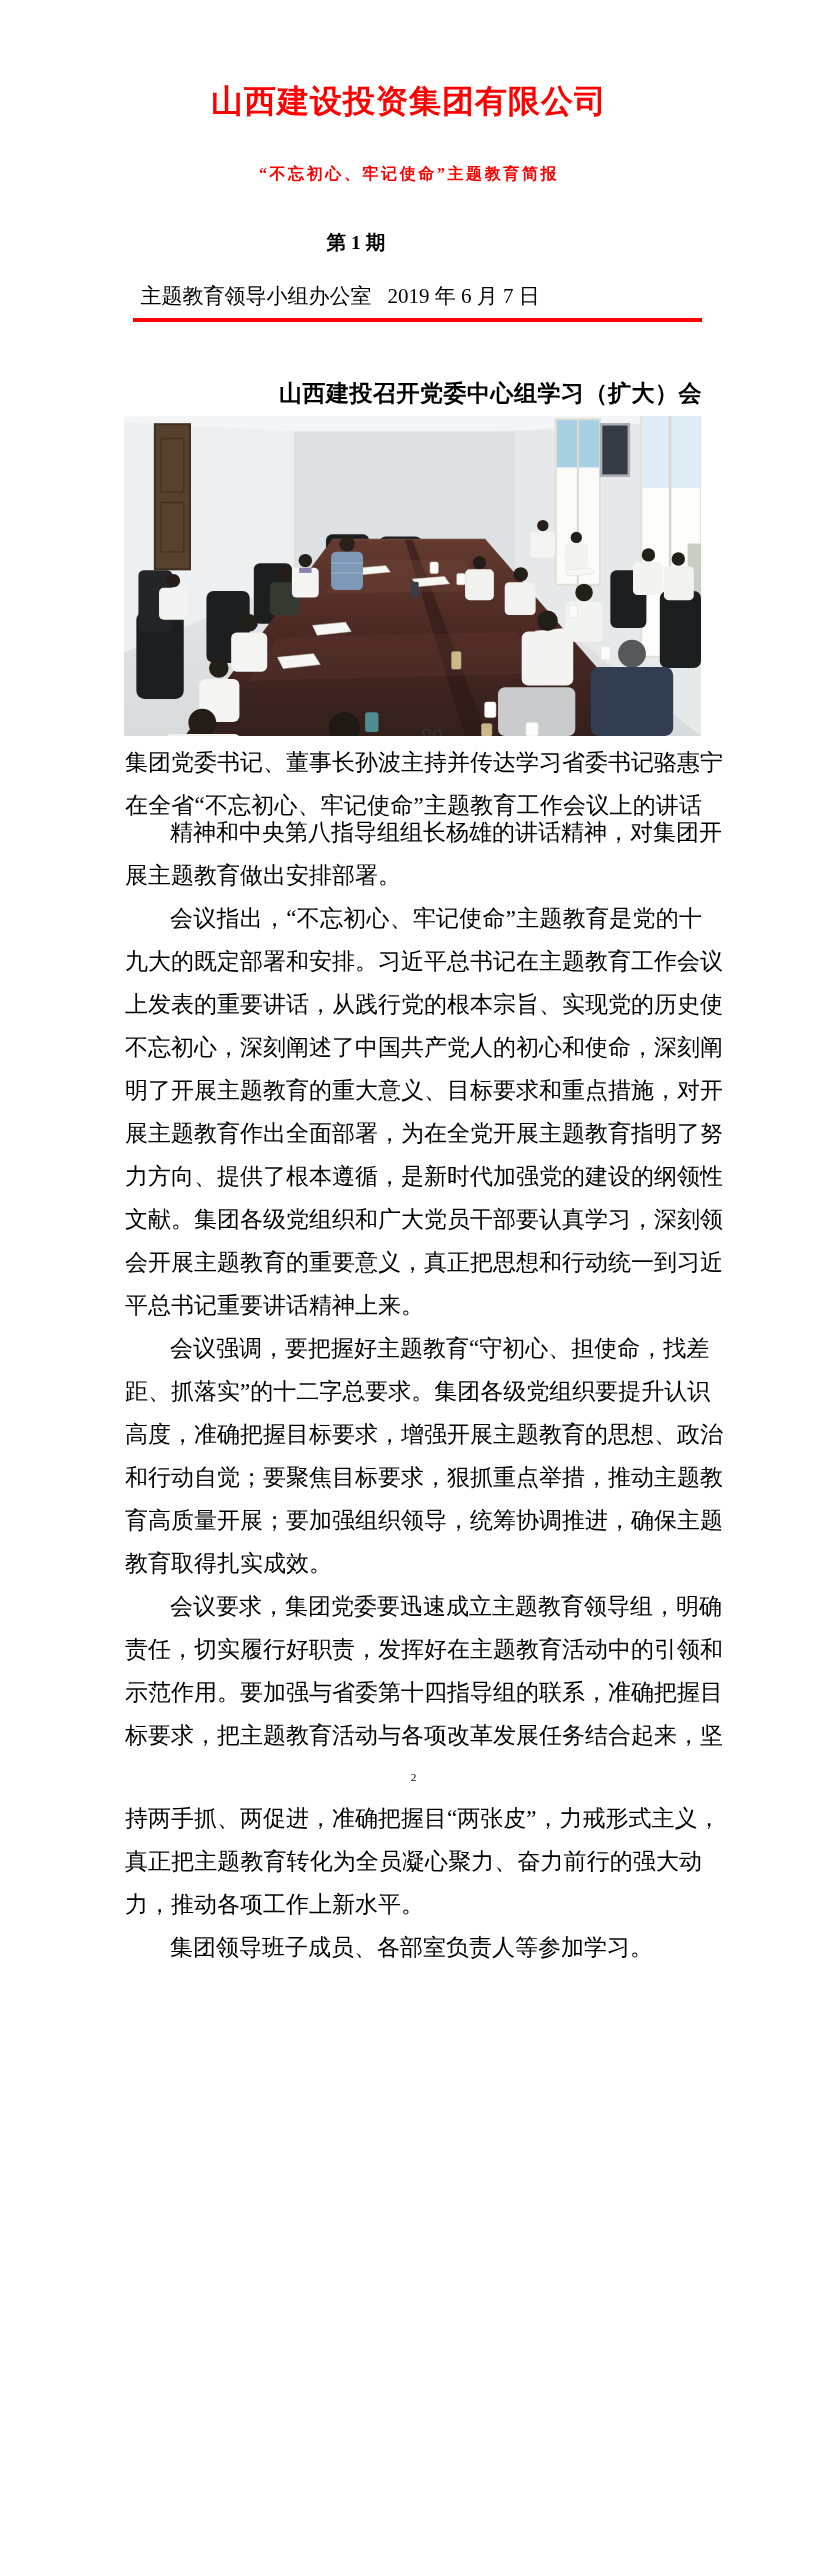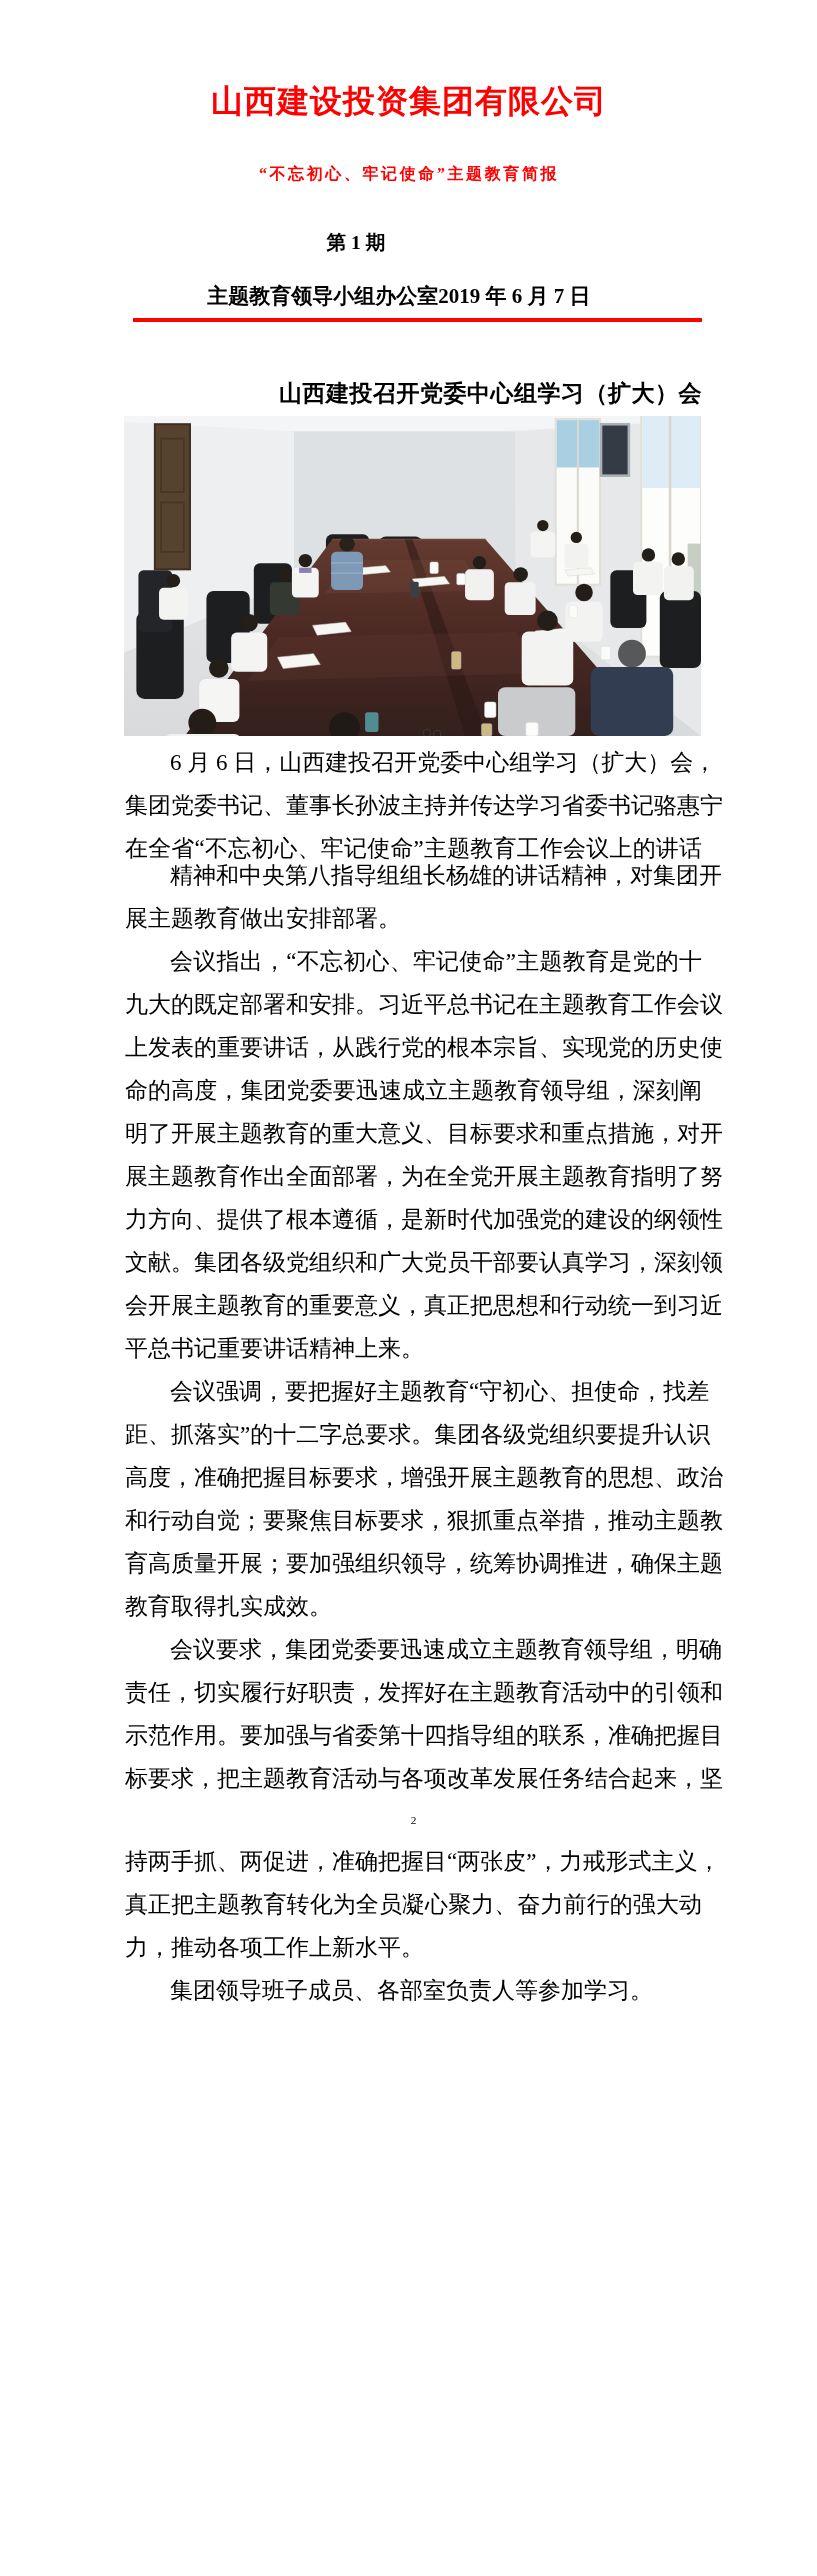--- a/index.html
+++ b/index.html
@@ -7,22 +7,22 @@
         font-family:"Liberation Serif",serif;color:#000;}
   .company-title{position:absolute;top:83px;left:0;width:818px;text-align:center;
         font-size:32px;line-height:1.15;font-weight:700;letter-spacing:1px;
         color:var(--accent,#ff0000);font-family:"Liberation Serif",serif;}
   .subtitle{position:absolute;top:165px;left:0;width:818px;text-align:center;
         font-size:16px;line-height:1.15;font-weight:700;letter-spacing:2.6px;
         color:var(--accent,#ff0000);}
   .issue{position:absolute;top:232px;left:0;width:712px;text-align:center;
         font-size:19.6px;line-height:1.1;font-weight:600;}
   .masthead-row{position:absolute;top:283px;left:125px;width:577px;display:flex;
-        justify-content:center;align-items:center;box-sizing:border-box;
-        padding:0 45px 0 15.5px;font-size:21px;line-height:26px;font-weight:700;}
+        justify-content:flex-start;align-items:center;box-sizing:border-box;
+        padding:0 45px 0 15.5px;font-size:21px;line-height:26px;font-weight:400;gap:16px;}
   .red-rule{position:absolute;top:318px;left:133px;width:569px;height:4.1px;
         background:var(--accent,#ff0000);}
   .headline{position:absolute;top:381px;left:125px;width:577px;text-align:right;
         font-size:23px;line-height:1.1;font-weight:700;letter-spacing:0.5px;
         font-family:"Liberation Sans",sans-serif;}
   .photo{position:absolute;top:416px;left:124px;width:577px;height:320px;display:block;}
   .body-text{position:absolute;top:741px;left:125px;width:577px;
         font-size:23px;line-height:43px;font-family:"Liberation Serif",serif;}
   .bl{height:43px;text-align:justify;text-align-last:justify;white-space:nowrap;}
   .bl.end{text-align-last:left;}
@@ -194,29 +194,28 @@
       <rect x="556" y="322" width="16" height="30" rx="3" fill="#3a3f45"></rect>
       <rect x="636" y="458" width="18" height="34" rx="3" fill="#ddc98f" opacity="0.9" stroke="#cfcfcf"></rect>
       <rect x="694" y="598" width="20" height="24" rx="3" fill="#ddc98f" opacity="0.9" stroke="#cfcfcf"></rect>
       <rect x="468" y="576" width="26" height="38" rx="5" fill="#4f8d93"></rect>
       <circle cx="588" cy="616" r="7" fill="none" stroke="#3a3a44" stroke-width="2"></circle>
       <circle cx="608" cy="618" r="7" fill="none" stroke="#3a3a44" stroke-width="2"></circle>
     </g>
   </svg>
 
   <div class="body-text">
-    <div class="bl ind">6 月 6 日，山西建投召开党委中心组学习（扩大）会，</div>
     <div class="bl">集团党委书记、董事长孙波主持并传达学习省委书记骆惠宁</div>
     <div class="bl">在全省“不忘初心、牢记使命”主题教育工作会议上的讲话</div>
     <div class="bl ind shift">精神和中央第八指导组组长杨雄的讲话精神，对集团开</div>
     <div class="bl end">展主题教育做出安排部署。</div>
     <div class="bl ind">会议指出，“不忘初心、牢记使命”主题教育是党的十</div>
     <div class="bl">九大的既定部署和安排。习近平总书记在主题教育工作会议</div>
     <div class="bl">上发表的重要讲话，从践行党的根本宗旨、实现党的历史使</div>
-    <div class="bl">命的高度，集团党委要迅速成立主题教育领导组，深刻阐</div>
+    <div class="bl">不忘初心，深刻阐述了中国共产党人的初心和使命，深刻阐</div>
     <div class="bl">明了开展主题教育的重大意义、目标要求和重点措施，对开</div>
     <div class="bl">展主题教育作出全面部署，为在全党开展主题教育指明了努</div>
     <div class="bl">力方向、提供了根本遵循，是新时代加强党的建设的纲领性</div>
     <div class="bl">文献。集团各级党组织和广大党员干部要认真学习，深刻领</div>
     <div class="bl">会开展主题教育的重要意义，真正把思想和行动统一到习近</div>
     <div class="bl end">平总书记重要讲话精神上来。</div>
     <div class="bl ind">会议强调，要把握好主题教育“守初心、担使命，找差</div>
     <div class="bl">距、抓落实”的十二字总要求。集团各级党组织要提升认识</div>
     <div class="bl">高度，准确把握目标要求，增强开展主题教育的思想、政治</div>
     <div class="bl">和行动自觉；要聚焦目标要求，狠抓重点举措，推动主题教</div>

